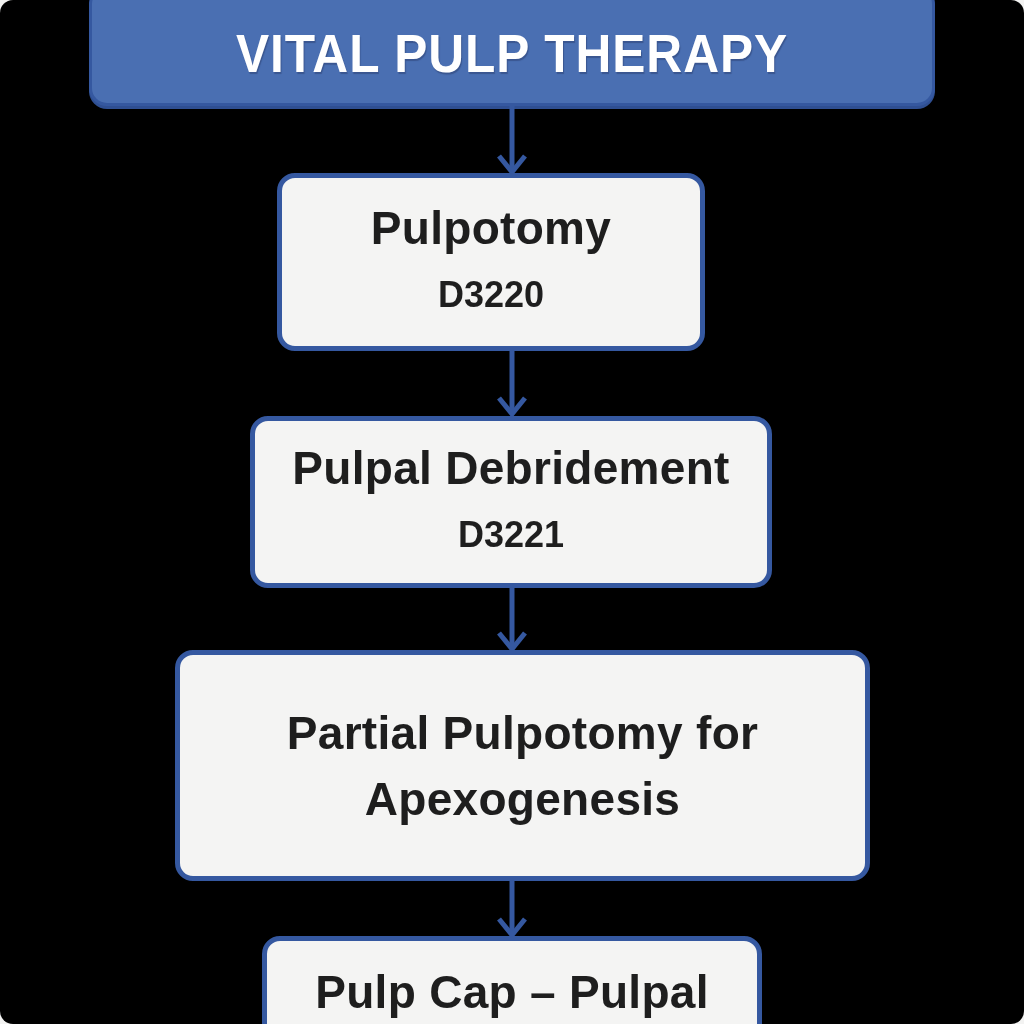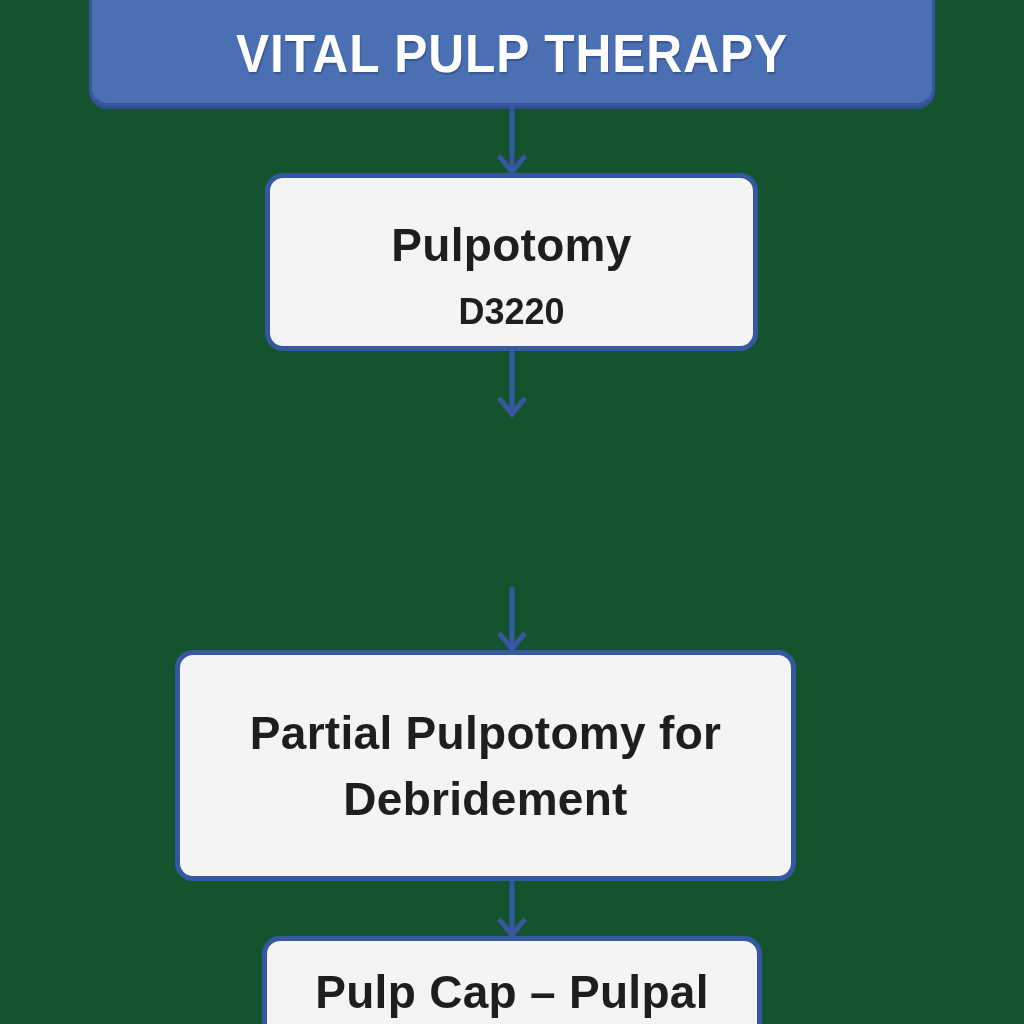--- a/index.html
+++ b/index.html
@@ -7,22 +7,23 @@
       padding: 0;
       width: 1024px;
       height: 1024px;
       overflow: hidden;
       background: #f3f3f2;
     }
     .canvas {
       position: relative;
       width: 1024px;
       height: 1024px;
-      background: #14532d;
+      background: #000000;
       font-family: "Liberation Sans", "DejaVu Sans", sans-serif;
+      border-radius: 13px;
     }
     .header-box {
       position: absolute;
       left: 89px;
       top: -14px;
       width: 846px;
       height: 120px;
       box-sizing: border-box;
       background: #4a6fb2;
       border: 3px solid #3558a0;
@@ -59,23 +60,23 @@
       display: block;
       font-size: 46px;
       line-height: 66px;
       letter-spacing: 0.3px;
     }
     .node .code {
       display: block;
       font-size: 36px;
       line-height: 68px;
     }
-    #node-1 { left: 265px; top: 173px; width: 493px; height: 178px; justify-content: flex-end; }
+    #node-1 { left: 277px; top: 173px; width: 428px; height: 178px; }
     #node-2 { left: 250px; top: 416px; width: 522px; height: 172px; }
-    #node-3 { left: 175px; top: 650px; width: 621px; height: 231px; }
+    #node-3 { left: 175px; top: 650px; width: 695px; height: 231px; }
     #node-4 { left: 262px; top: 936px; width: 500px; height: 140px; justify-content: flex-start; padding-top: 18px; }
 
     .connector {
       position: absolute;
       left: 497px;
       width: 30px;
     }
     .connector svg { display: block; }
   </style>
 </head>
@@ -99,31 +100,35 @@
     <span class="code">D3220</span>
   </div>
 
   <div class="connector" style="top:350px;height:68px;">
     <svg width="30" height="68" viewBox="0 0 30 68">
       <line x1="15" y1="0" x2="15" y2="64" stroke="#3558a0" stroke-width="5"></line>
       <polyline points="2,48 15,64 28,48" fill="none" stroke="#3558a0" stroke-width="5"></polyline>
     </svg>
   </div>
 
+  <div class="node" id="node-2">
+    <span class="line">Pulpal Debridement</span>
+    <span class="code">D3221</span>
+  </div>
 
   <div class="connector" style="top:587px;height:66px;">
     <svg width="30" height="66" viewBox="0 0 30 66">
       <line x1="15" y1="0" x2="15" y2="62" stroke="#3558a0" stroke-width="5"></line>
       <polyline points="2,46 15,62 28,46" fill="none" stroke="#3558a0" stroke-width="5"></polyline>
     </svg>
   </div>
 
   <div class="node" id="node-3">
     <span class="line">Partial Pulpotomy for</span>
-    <span class="line">Debridement</span>
+    <span class="line">Apexogenesis</span>
   </div>
 
   <div class="connector" style="top:880px;height:58px;">
     <svg width="30" height="58" viewBox="0 0 30 58">
       <line x1="15" y1="0" x2="15" y2="55" stroke="#3558a0" stroke-width="5"></line>
       <polyline points="2,39 15,55 28,39" fill="none" stroke="#3558a0" stroke-width="5"></polyline>
     </svg>
   </div>
 
   <div class="node" id="node-4">

